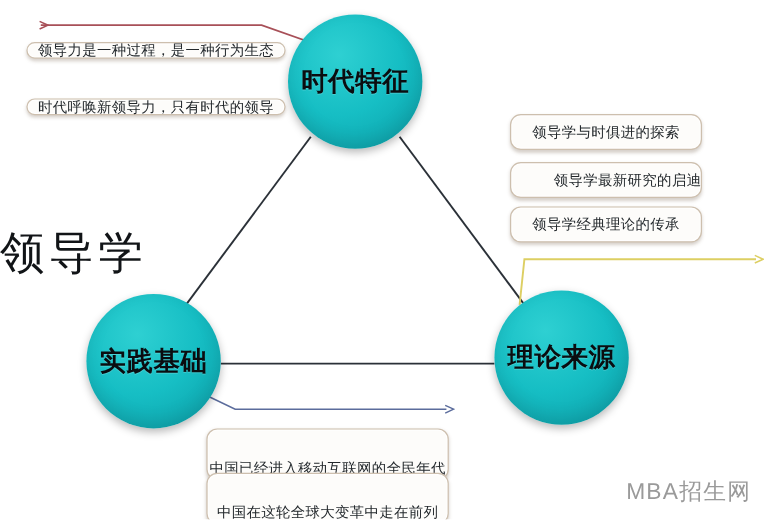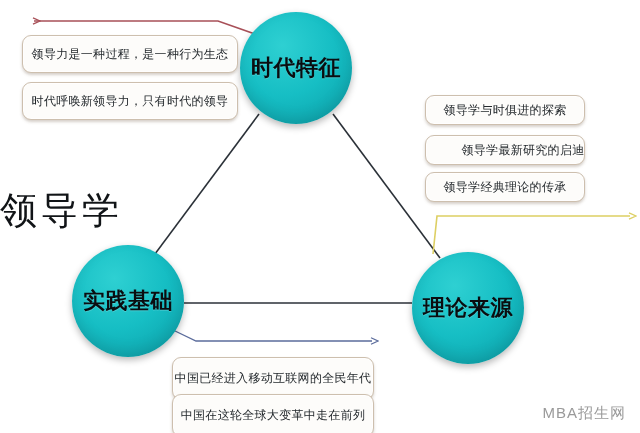--- a/index.html
+++ b/index.html
@@ -35,21 +35,21 @@
   .node-label {
     color: #0a0d10;
     font-weight: bold;
     font-size: 22px;
     letter-spacing: 0.5px;
     white-space: nowrap;
     text-shadow: 0 1px 0 rgba(255,255,255,0.18);
   }
   #node-top   { left: 240px; top: 12px;  width: 112px; height: 112px; }
   #node-left  { left:  72px; top: 245px; width: 112px; height: 112px; }
-  #node-right { left: 412px; top: 252px; width: 112px; height: 112px; }
+  #node-right { left: 412px; top: 242px; width: 112px; height: 112px; }
 
   
   #center-title {
     position: absolute;
     left: 0; top: 186px;
     width: 640px;
     text-align: left;
     font-size: 37px;
     font-weight: 500;
     color: #111417;
@@ -68,39 +68,39 @@
     align-items: center;
     justify-content: center;
     box-shadow: 0 2px 3px rgba(120,100,80,0.30), 0 0 0 1px rgba(255,255,255,0.7) inset;
   }
   .box-text {
     font-size: 12px;
     color: #23282c;
     white-space: nowrap;
     letter-spacing: 0.3px;
   }
-  .box-left  { left: 22px;  width: 216px; height: 38px; }
+  .box-left  { left: 22px;  width: 216px; height: 14px; }
   .box-right { left: 425px; width: 160px; height: 30px; }
-  .box-bot   { left: 172px; width: 202px; height: 43px; }
+  .box-bot   { left: 172px; width: 202px; height: 43px; align-items: flex-end; }
 
   #box-l1 { top: 35px;  }
   #box-l2 { top: 82px;  }
   #box-l3 { top: 125px; }
   #box-r1 { top: 95px;  }
   #box-r2 { top: 135px; padding-left: 36px; }
   #box-r3 { top: 172px; }
   #box-b1 { top: 357px; }
   #box-b2 { top: 394px; }
 
   
   #watermark {
     position: absolute;
     right: 14px;
     bottom: 10px;
-    font-size: 15px;
+    font-size: 19px;
     color: #9a9a9a;
     letter-spacing: 1px;
     user-select: none;
   }
 </style>
 </head>
 <body>
 
 <div id="canvas">
 

